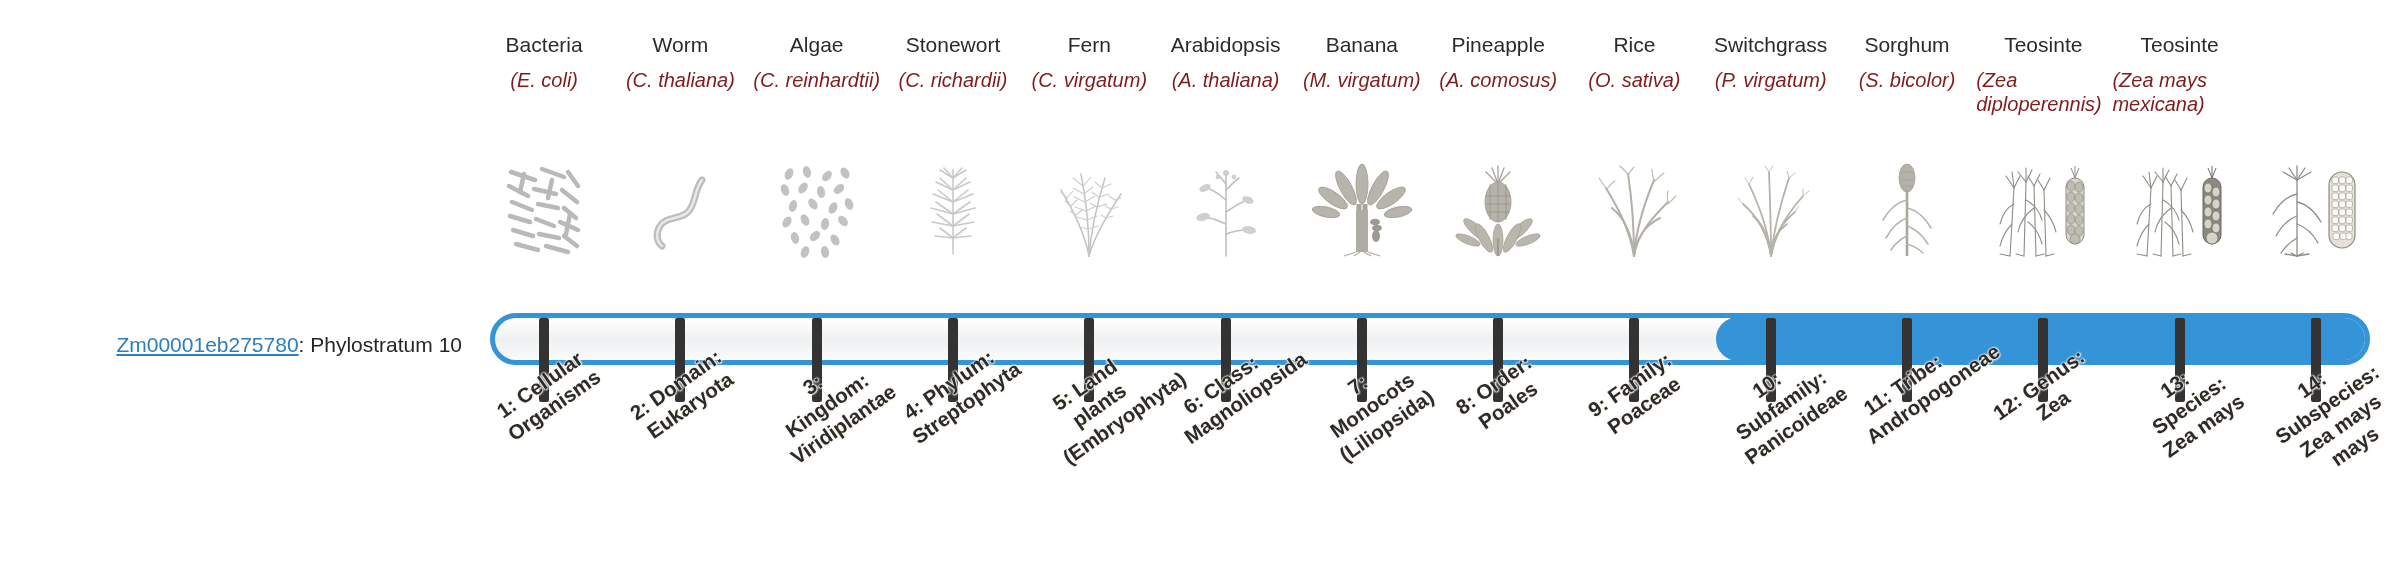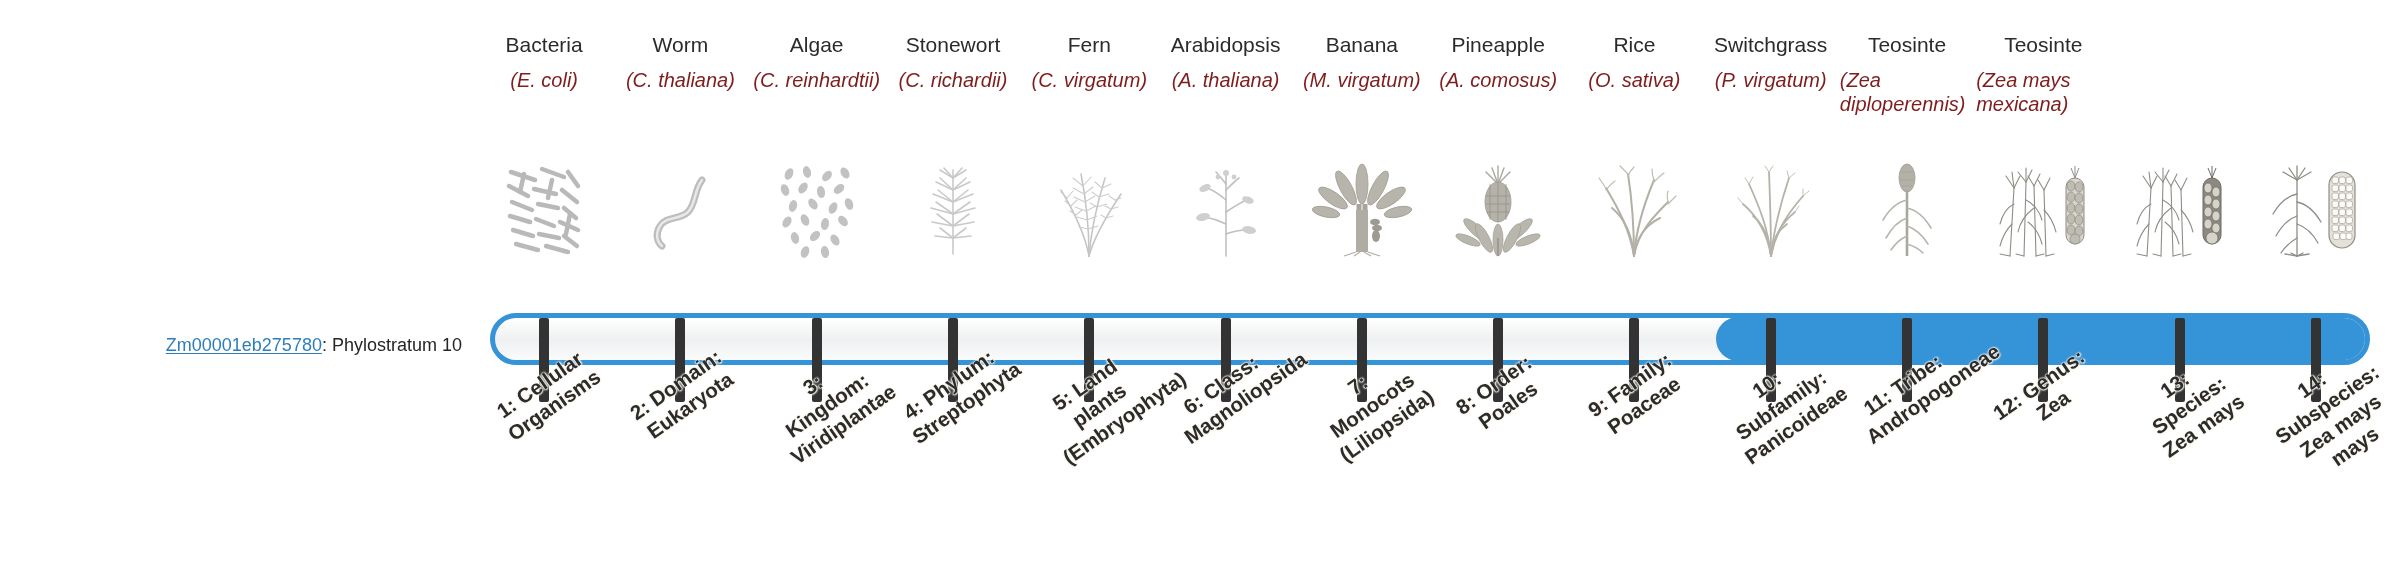--- a/index.html
+++ b/index.html
@@ -15,21 +15,21 @@
 
   
   #figure { position:absolute; inset:0; }
 
   
   #gene-label {
     position:absolute;
     left:0; top:332px;
     width:462px;
     text-align:right;
-    font-size:18px;
+    font-size:21px;
     line-height:26px;
     white-space:nowrap;
     color:#262626;
   }
   #gene-label .gene-id {
     color:#2e7ebd;
     text-decoration:underline;
     text-underline-offset:2px;
     cursor:pointer;
   }
@@ -183,20 +183,24 @@
         <span class="sp-common">Pineapple</span>
         <span class="sp-sci">(A. comosus)</span>
       </div>
       <div class="sp-cell">
         <span class="sp-common">Rice</span>
         <span class="sp-sci">(O. sativa)</span>
       </div>
       <div class="sp-cell">
         <span class="sp-common">Switchgrass</span>
         <span class="sp-sci">(P. virgatum)</span>
+      </div>
+      <div class="sp-cell">
+        <span class="sp-common">Sorghum</span>
+        <span class="sp-sci">(S. bicolor)</span>
       </div>
       <div class="sp-cell">
         <span class="sp-common">Teosinte</span>
         <span class="sp-sci">(Zea diploperennis)</span>
       </div>
       <div class="sp-cell">
         <span class="sp-common">Teosinte</span>
         <span class="sp-sci">(Zea mays mexicana)</span>
       </div>
     </div>

